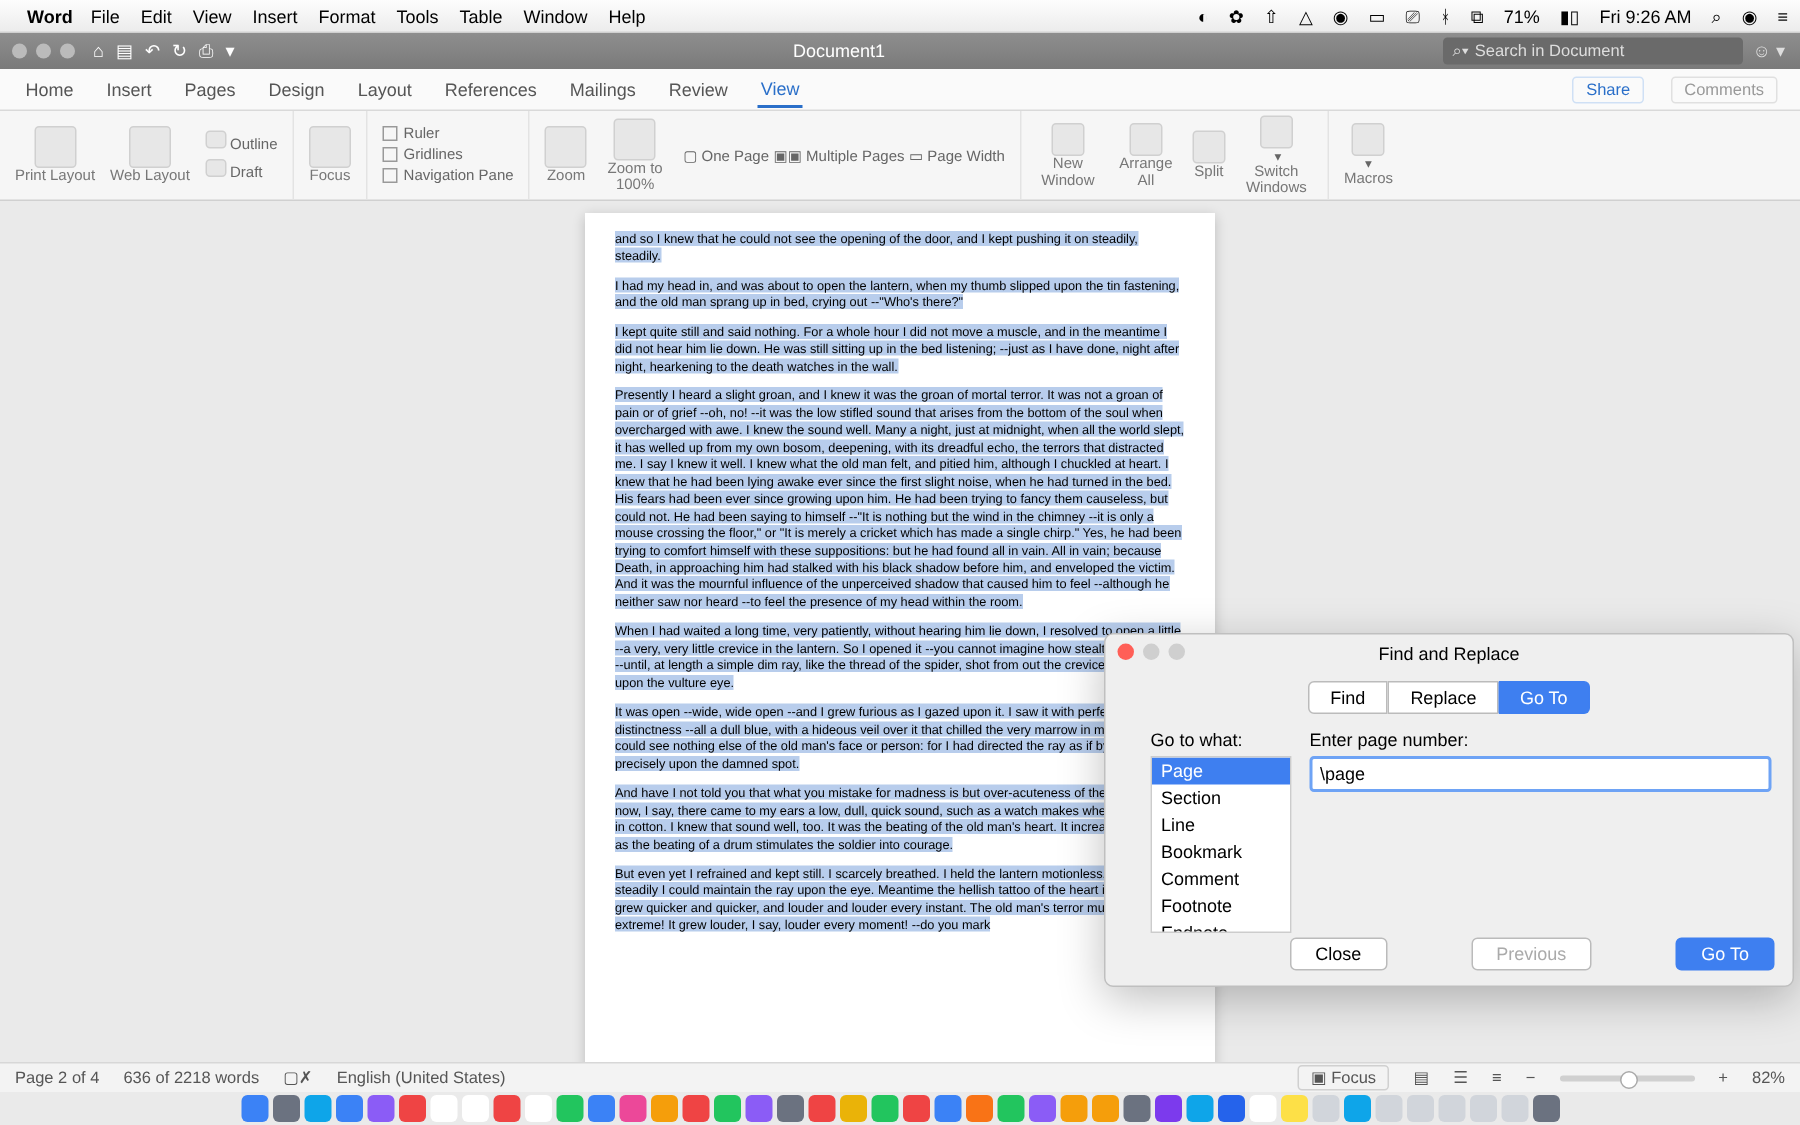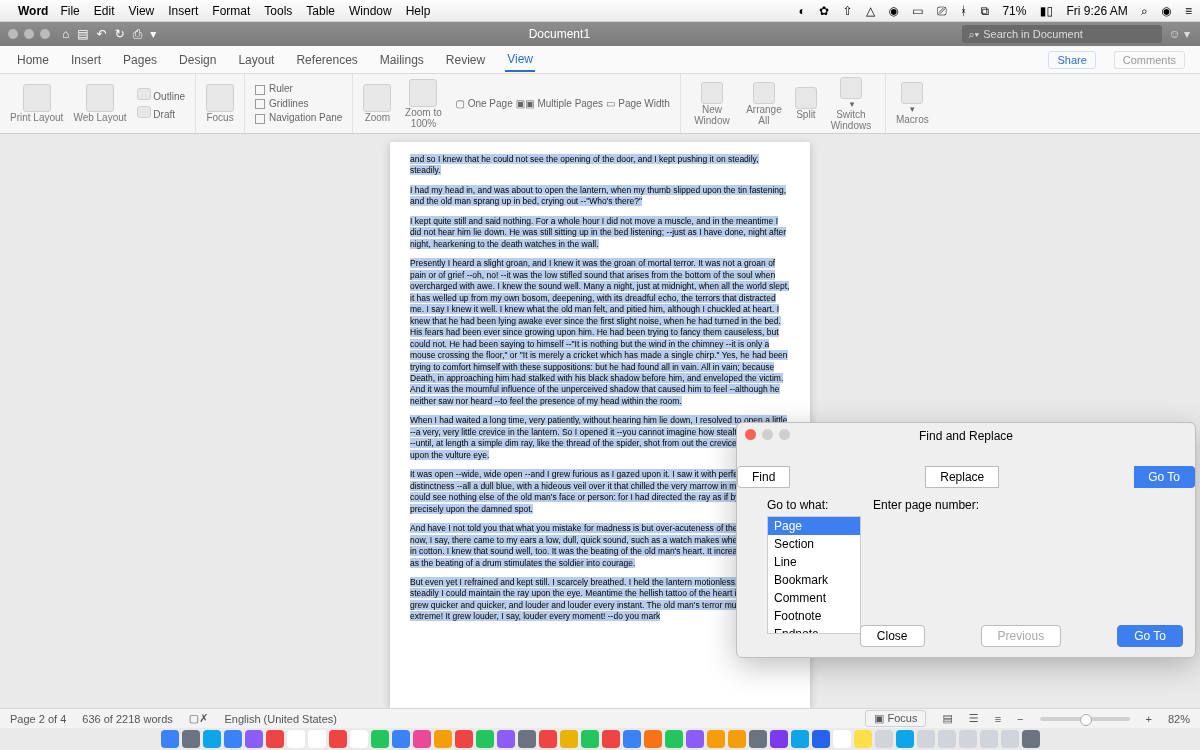--- a/index.html
+++ b/index.html
@@ -47,21 +47,21 @@
 .page { width: 420px; margin: 8px auto 0; background:#fff; padding: 12px 20px 80px; box-shadow: 0 2px 8px rgba(0,0,0,0.2); font-size: 8.5px; line-height:1.35; color:#000; }
 .page p { margin-bottom: 8px; }
 .page .hl { background:#b8cdec; }
 
 
 .dialog { position:absolute; left:736px; top:422px; width:460px; height:236px; background:#efefef; border:1px solid #bfbfbf; border-radius:6px; box-shadow:0 8px 30px rgba(0,0,0,.25); font-size:12px; }
 .dialog .dtraffic { display:flex; gap:6px; padding:6px 8px; }
 .dialog .dtraffic span { width:11px;height:11px;border-radius:50%; }
 .dialog .dtraffic .r{background:#ff5f57;} .dialog .dtraffic .y{background:#cfcfcf;} .dialog .dtraffic .g{background:#cfcfcf;}
 .dialog .dtitle { position:absolute; top:6px; left:0; right:0; text-align:center; font-size:12px; }
-.dialog .seg { display:flex; justify-content:space-between; margin-top:20px;border-radius:11px; }
+.dialog .seg { display:flex; justify-content:center; margin-top:8px;border-radius:11px; }
 .dialog .seg button { font-size:12px; padding:3px 14px; background:#fff; border:1px solid #bbb; cursor:default; }
 .dialog .seg button:first-child{border-radius:4px 0 0 4px;} .dialog .seg button:last-child{border-radius:0 4px 4px 0;border-left:none;}
 .dialog .seg button.active{background:#3e7ff0;color:#fff;border-color:#3e7ff0;}
 .dialog .body { display:flex; padding:10px 14px 0; gap:12px; }
 .dialog .left { width:110px;padding-left:16px; }
 .dialog .left .ll { font-size:12px; margin-bottom:4px; }
 .dialog .left .list { border:1px solid #ccc; background:#fff; height:118px; overflow:hidden; }
 .dialog .left .list div { padding:2px 6px; font-size:12px; }
 .dialog .left .list div.sel { background:#3e7ff0; color:#fff; }
 .dialog .right { flex:1; }
@@ -266,20 +266,21 @@
         <div>Section</div>
         <div>Line</div>
         <div>Bookmark</div>
         <div>Comment</div>
         <div>Footnote</div>
         <div>Endnote</div>
       </div>
     </div>
     <div class="right">
       <div class="rl">Enter page number:</div>
+      <input type="text" value="\page" style="">
     </div>
   </div>
   <div class="btns">
     <button>Close</button>
     <button disabled="">Previous</button>
     <button class="primary">Go To</button>
   </div>
 </div>
 
 <div class="status">

